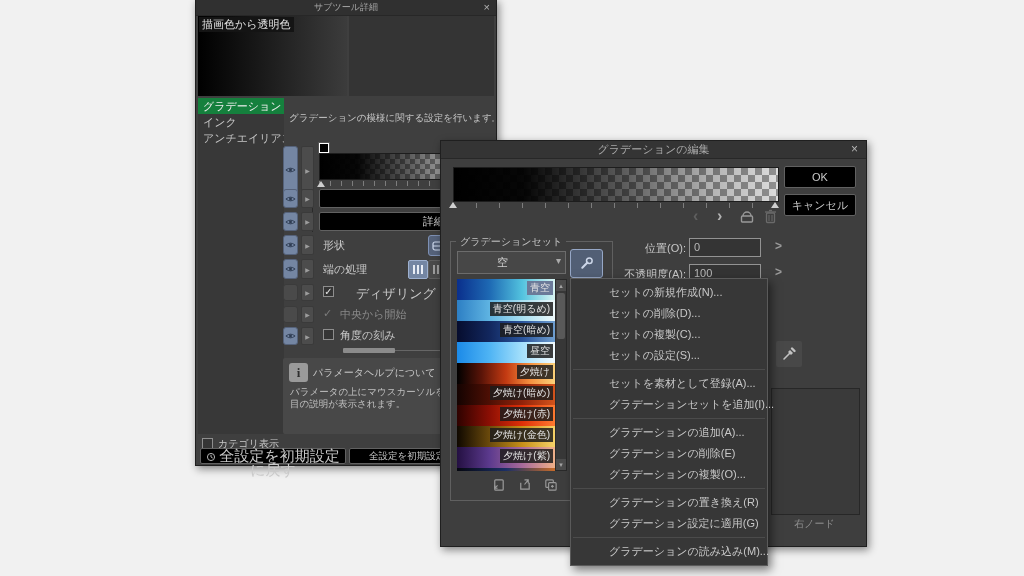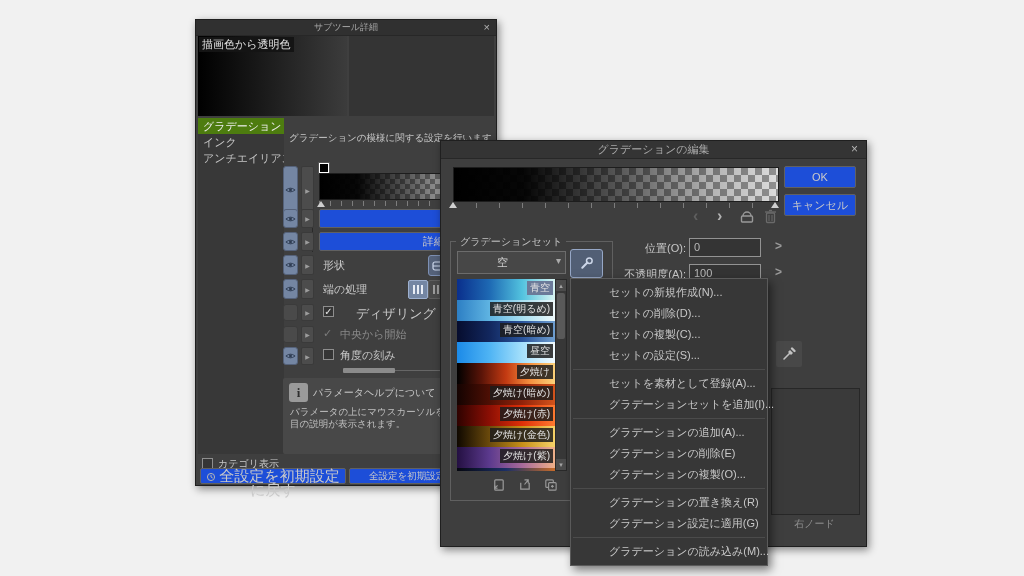--- a/index.html
+++ b/index.html
@@ -3,52 +3,52 @@
 <meta charset="utf-8">
 <style>
   html,body{margin:0;padding:0;background:#e9e9e9;font-family:"Liberation Sans","DejaVu Sans",sans-serif;}
   #stage{position:relative;width:1024px;height:576px;overflow:hidden;background:#f1f1f1;}
   .abs{position:absolute;}
   .dlg{position:absolute;background:#3f3f3f;border:1px solid #1f1f1f;box-shadow:2px 3px 8px rgba(0,0,0,.45);}
   .titlebar{position:absolute;left:0;top:0;right:0;background:#303030;color:#a9a9a9;text-align:center;border-bottom:1px solid #272727;}
   .closex{position:absolute;top:0;color:#b5b5b5;cursor:default;}
   .txt{color:#c8c8c8;}
   .dim{color:#8a8a8a;}
-  .btn{position:absolute;background:#1d4ed8;border:1px solid #616161;border-radius:2px;color:#c9c9c9;box-sizing:border-box;}
+  .btn{position:absolute;background:#000000;border:1px solid #616161;border-radius:2px;color:#c9c9c9;box-sizing:border-box;}
   .btn-right{text-align:right;padding-right:14px;}
   .btn-center{text-align:center;}
   .checker{background-color:#dcdcdc;background-image:linear-gradient(45deg,#8f8f8f 25%,transparent 25% 75%,#8f8f8f 75%),linear-gradient(45deg,#8f8f8f 25%,transparent 25% 75%,#8f8f8f 75%);background-size:14px 14px;background-position:0 0,7px 7px;}
   .checker-sm{background-size:10px 10px;background-position:0 0,5px 5px;}
   .fadeblack{position:absolute;inset:0;background:linear-gradient(90deg,#000 0%,rgba(0,0,0,.97) 22%,rgba(0,0,0,.55) 55%,rgba(0,0,0,.18) 80%,rgba(0,0,0,0) 100%);}
   .ruler{position:absolute;background:repeating-linear-gradient(90deg,#7d7d7d 0 1px,transparent 1px 23px);}
   .ruler-sm{background:repeating-linear-gradient(90deg,#7d7d7d 0 1px,transparent 1px 11px);}
   .tri-marker{position:absolute;width:0;height:0;border-left:4px solid transparent;border-right:4px solid transparent;border-bottom:6px solid #cfcfcf;}
   .eyebtn{position:absolute;width:15px;background:#7486a3;border:1px solid #55627a;border-radius:3px;box-sizing:border-box;display:flex;align-items:center;justify-content:center;}
   .eyebtn.off{background:#4a4a4a;border-color:#3b3b3b;}
   .arrbtn{position:absolute;width:13px;background:#4c4c4c;border:1px solid #3a3a3a;border-radius:2px;color:#9d9d9d;font-size:6px;display:flex;align-items:center;justify-content:center;box-sizing:border-box;}
   .chk{position:absolute;width:11px;height:11px;background:#353535;border:1px solid #8e8e8e;box-sizing:border-box;color:#e6e6e6;font-size:10px;line-height:9px;text-align:center;}
   .menu{position:absolute;left:570px;top:278px;width:198px;background:#373737;border:1px solid #5a5a5a;box-shadow:3px 4px 9px rgba(0,0,0,.5);padding:3px 0;z-index:30;box-sizing:border-box;}
   .menu-item{height:21px;line-height:21px;padding-left:38px;font-size:11px;color:#c8c8c8;white-space:nowrap;}
   .menu-sep{border-top:1px solid #4b4b4b;margin:3px 2px;}
   .glist-item{position:relative;height:21px;overflow:hidden;}
   .chip{position:absolute;right:2px;top:2px;background:rgba(28,28,28,.85);color:#e3e3e3;font-size:10px;line-height:14px;padding:0 3px;white-space:nowrap;}
   .glist-item.selected .chip{background:#6b7a99;}
   .sideitem{height:16px;line-height:16px;padding-left:5px;font-size:11px;color:#c6c6c6;white-space:nowrap;overflow:hidden;}
-  .sideitem.selected{background:#4d7c0f;color:#eee;}
+  .sideitem.selected{background:#15803d;color:#eee;}
   .iconbtn{position:absolute;display:flex;align-items:center;justify-content:center;}
   .field{position:absolute;background:#343434;border:1px solid #939393;color:#b9b9b9;font-size:11px;padding:0 4px;box-sizing:border-box;font-family:inherit;}
   .arrowglyph{font-weight:bold;color:#9a9a9a;}
   svg{display:block;}
 </style>
 </head>
 <body>
 
 <div id="stage">
 
-  <div class="dlg" id="subtool" style="left:195px;top:-1px;width:300px;height:465px;z-index:1;margin-top:20px;">
+  <div class="dlg" id="subtool" style="left:195px;top:-1px;width:300px;height:465px;z-index:1;">
     <div class="titlebar" style="height:15px;font-size:9px;line-height:15px;">
       <span>サブツール詳細</span>
     </div>
     <div class="closex" style="right:6px;font-size:11px;line-height:15px;">×</div>
 
     <div class="abs" style="left:2px;top:16px;width:149px;height:80px;background:linear-gradient(90deg,#000 0%,#3c3c3c 100%);"></div>
     <div class="abs" style="left:153px;top:16px;width:145px;height:80px;background:#343434;"></div>
     <div class="abs" style="left:3px;top:17px;background:#141414;color:#e0e0e0;font-size:11px;padding:0 3px;line-height:15px;">描画色から透明色</div>
 
     <div class="abs" style="left:2px;top:98px;width:86px;height:336px;background:#383838;">

